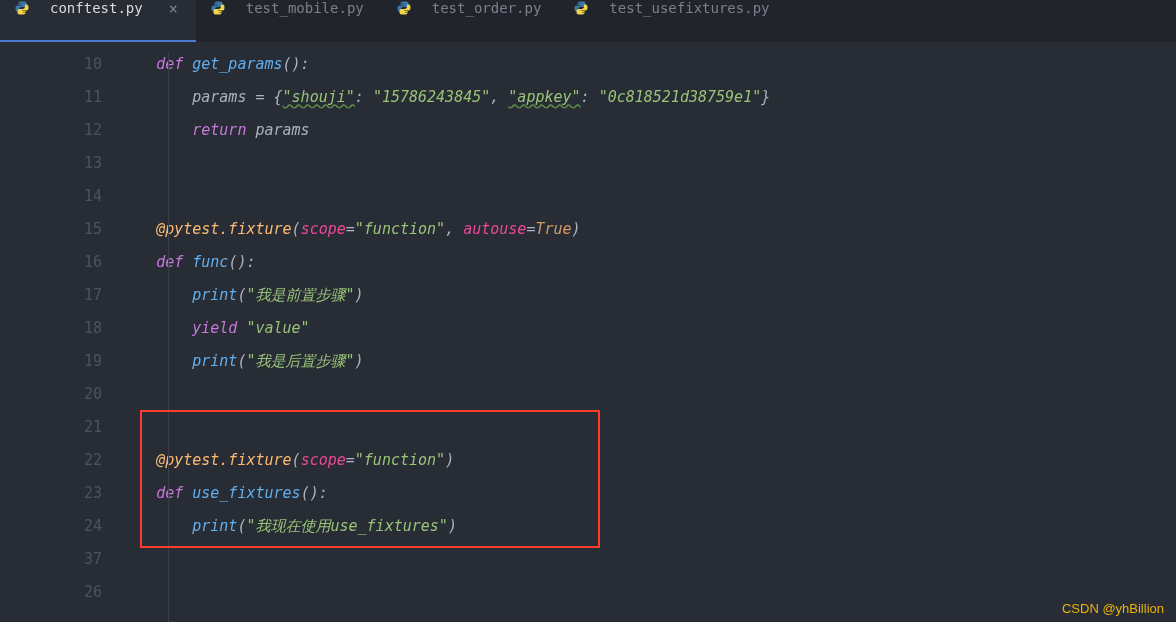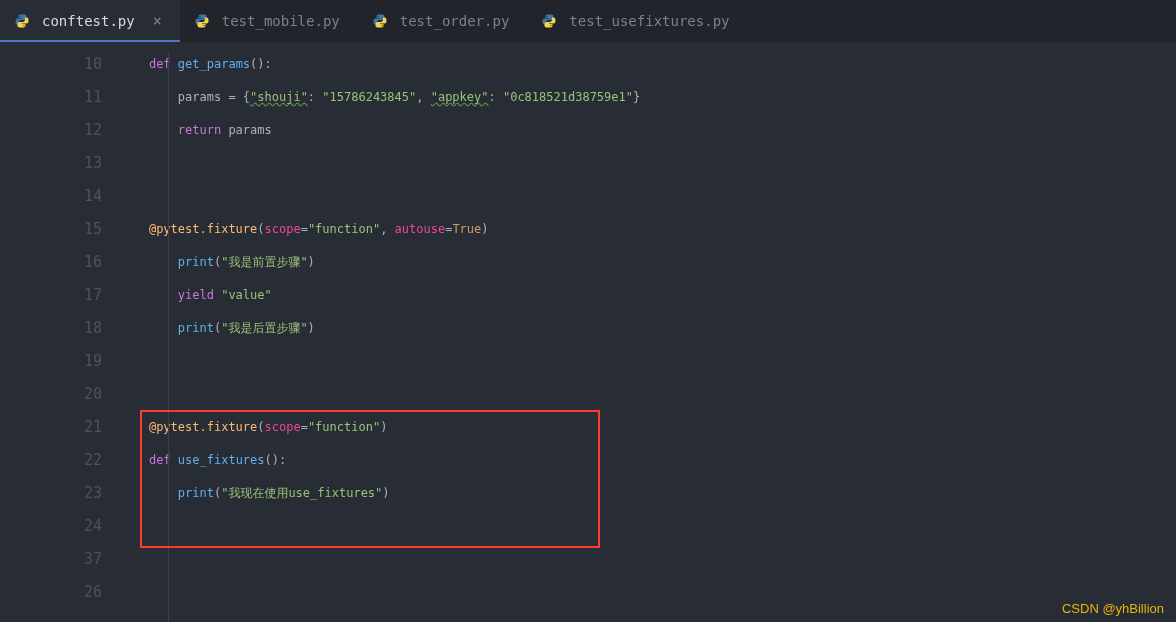--- a/index.html
+++ b/index.html
@@ -14,24 +14,23 @@
     position: relative;
   }
   .tabs {
     display: flex;
     height: 42px;
     background: #21252b;
     align-items: stretch;
   }
   .tab {
     display: flex;
-    align-items: center;
     padding: 0 18px 0 14px;
     color: #7a818e;
-    gap: 12px;
+    gap: 20px;
     cursor: pointer;
     font-size: 14px;
     position: relative;
   }
   .tab.active {
     background: #282c34;
     color: #d7dae0;
   }
   .tab.active::after {
     content: "";
@@ -70,21 +69,22 @@
   }
   .code {
     flex: 1;
     padding-top: 6px;
     position: relative;
   }
   .codeline {
     height: 33px;
     line-height: 33px;
     white-space: pre;
-    font-size: 12px;
+    font-size: 15px;
+    font-style: italic;
   }
   .indent-guide {
     position: absolute;
     top: 10px;
     bottom: 0;
     width: 1px;
     background: #3b4048;
   }
   .kw { color: #c678dd; }
   .fn { color: #61afef; }
@@ -170,20 +170,21 @@
 
     <div class="codeline">        <span class="op">params </span><span class="op">=</span><span class="op"> {</span><span class="str warn">"shouji"</span><span class="op">: </span><span class="str">"15786243845"</span><span class="op">, </span><span class="str warn">"appkey"</span><span class="op">: </span><span class="str">"0c818521d38759e1"</span><span class="op">}</span></div>
 
     <div class="codeline">        <span class="kw">return</span><span> </span><span class="op">params</span></div>
 
     <div class="codeline"></div>
     <div class="codeline"></div>
 
     <div class="codeline">    <span class="nm">@pytest.fixture</span><span class="op">(</span><span class="param">scope</span><span class="op">=</span><span class="str">"function"</span><span class="op">, </span><span class="param">autouse</span><span class="op">=</span><span class="bool">True</span><span class="op">)</span></div>
 
+    <div class="codeline">    <span class="kw">def</span> <span class="fn">func</span><span class="op">():</span></div>
 
     <div class="codeline">        <span class="fn">print</span><span class="op">(</span><span class="str">"我是前置步骤"</span><span class="op">)</span></div>
 
     <div class="codeline">        <span class="kw">yield</span><span> </span><span class="str">"value"</span></div>
 
     <div class="codeline">        <span class="fn">print</span><span class="op">(</span><span class="str">"我是后置步骤"</span><span class="op">)</span></div>
 
     <div class="codeline"></div>
     <div class="codeline"></div>
 

